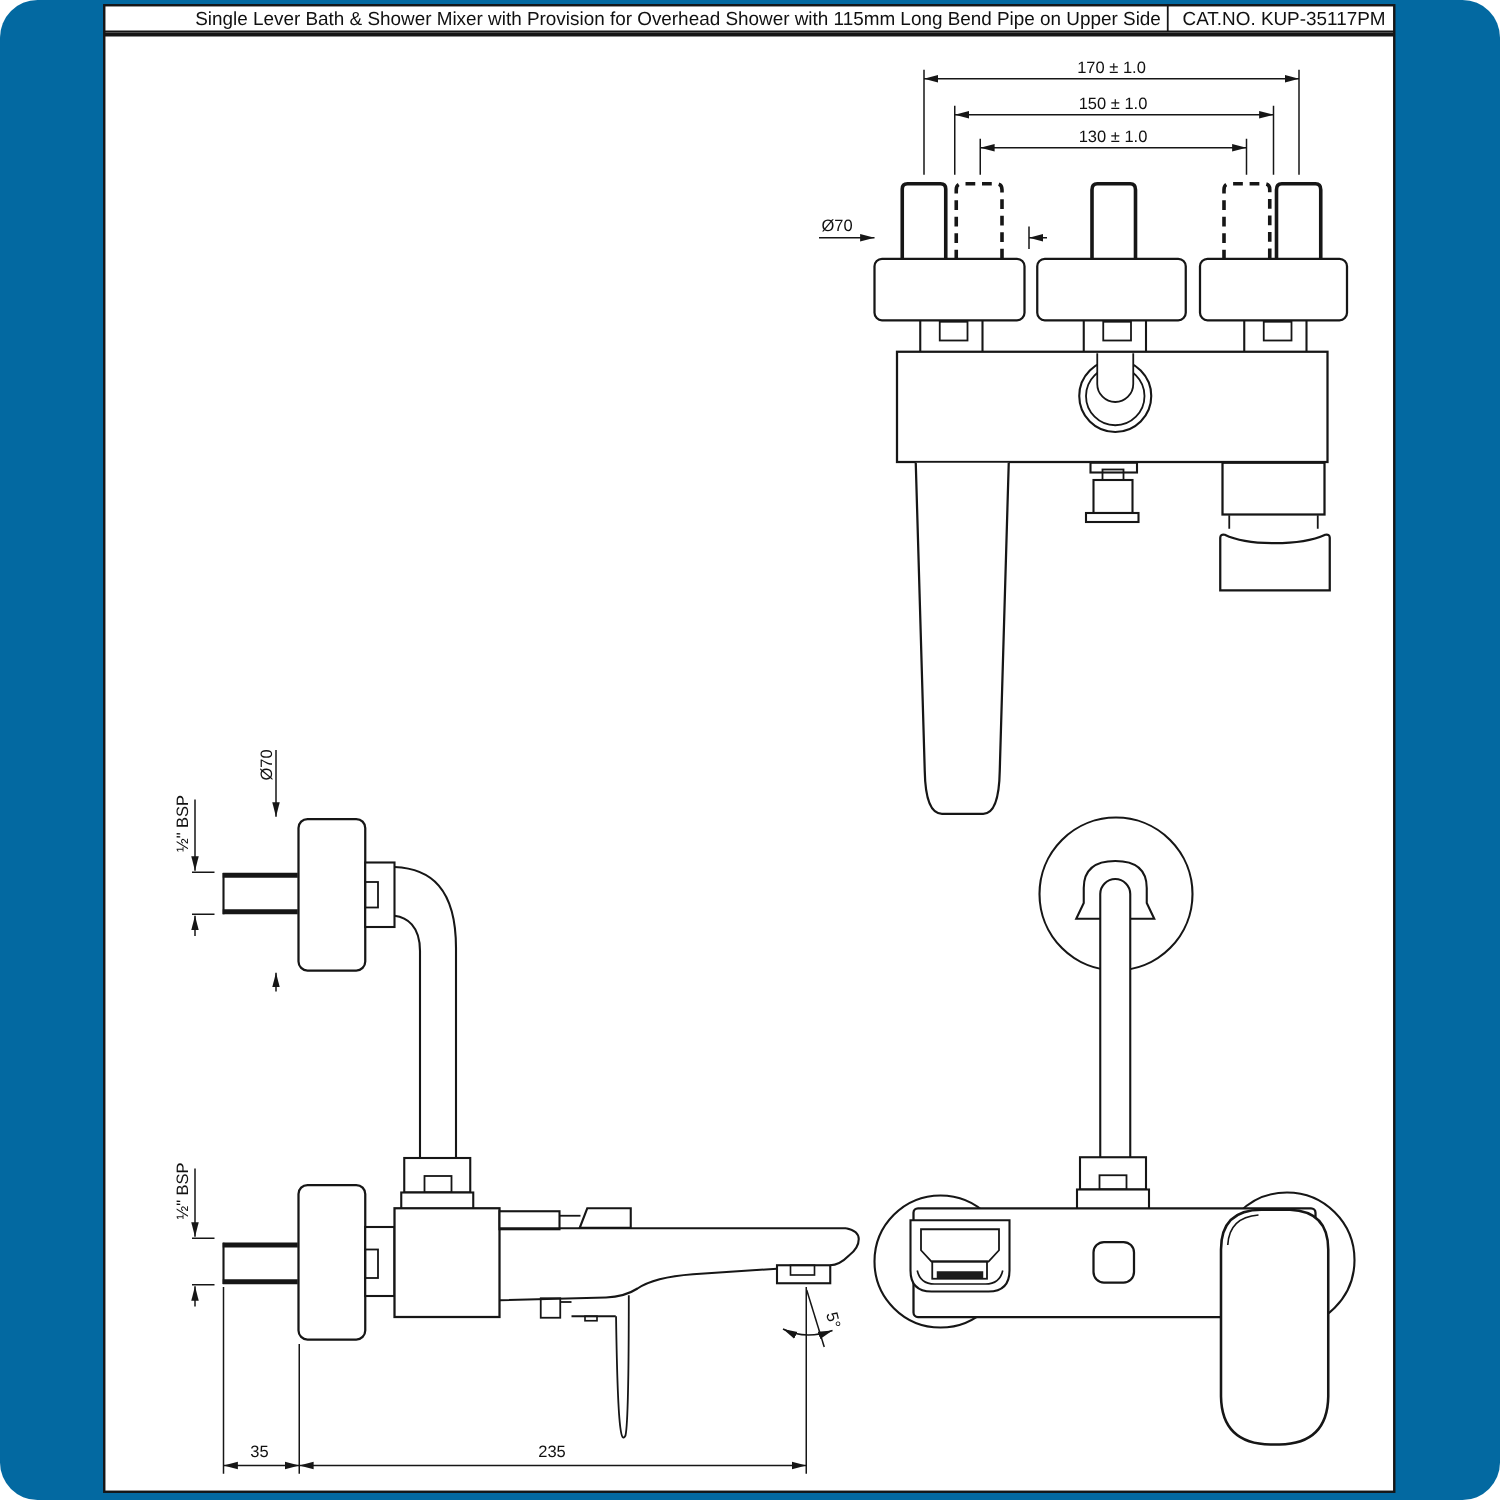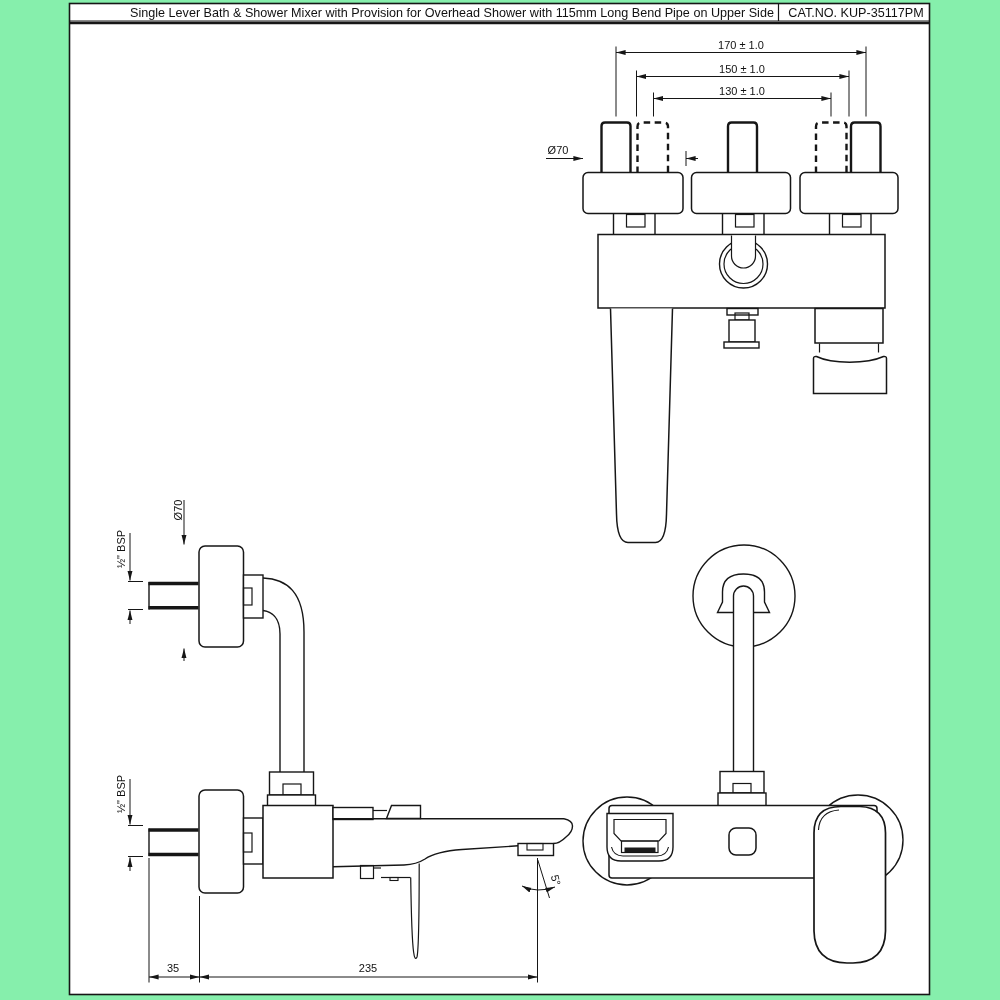--- a/index.html
+++ b/index.html
@@ -1,16 +1,16 @@
 <!DOCTYPE html>
 <html><head>
 <meta charset="utf-8">
 <style>
   html,body{margin:0;padding:0;background:#fff;}
-  .page{position:relative;width:1000px;height:1000px;background:#86efac;font-family:"Liberation Sans",sans-serif;}
+  .page{position:relative;width:1000px;height:1000px;background:#0369a1;font-family:"Liberation Sans",sans-serif;border-radius:25px;}
   svg{position:absolute;left:0;top:0;}
   .ln{fill:none;stroke:#161616;stroke-width:1.4;}
   .l2{fill:none;stroke:#161616;stroke-width:1.2;}
   .l1{fill:none;stroke:#161616;stroke-width:1.1;}
   .fw{fill:#ffffff;stroke:#161616;stroke-width:1.4;}
   .f5{fill:#ffffff;stroke:#161616;stroke-width:1.5;}
   .f7{fill:#ffffff;stroke:#161616;stroke-width:1.7;}
   .pp{fill:#ffffff;stroke:#161616;stroke-width:2.4;}
   .pd{fill:none;stroke:#161616;stroke-width:2.4;stroke-dasharray:6.5 4.5;}
   .tk{fill:none;stroke:#161616;stroke-width:3.4;}

